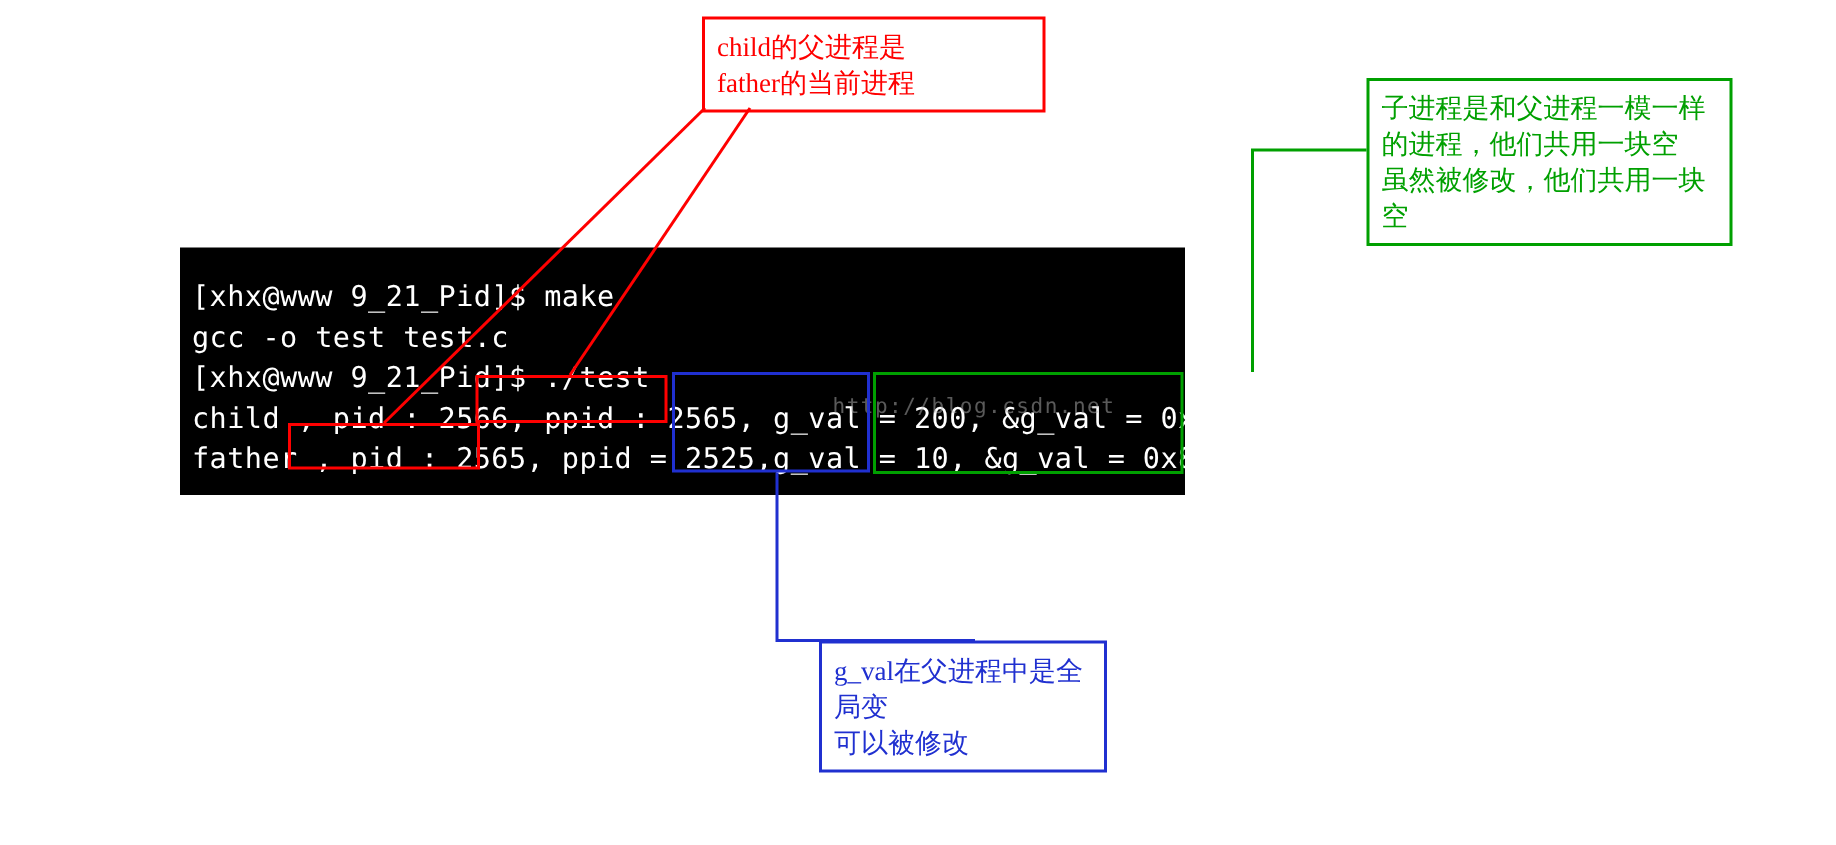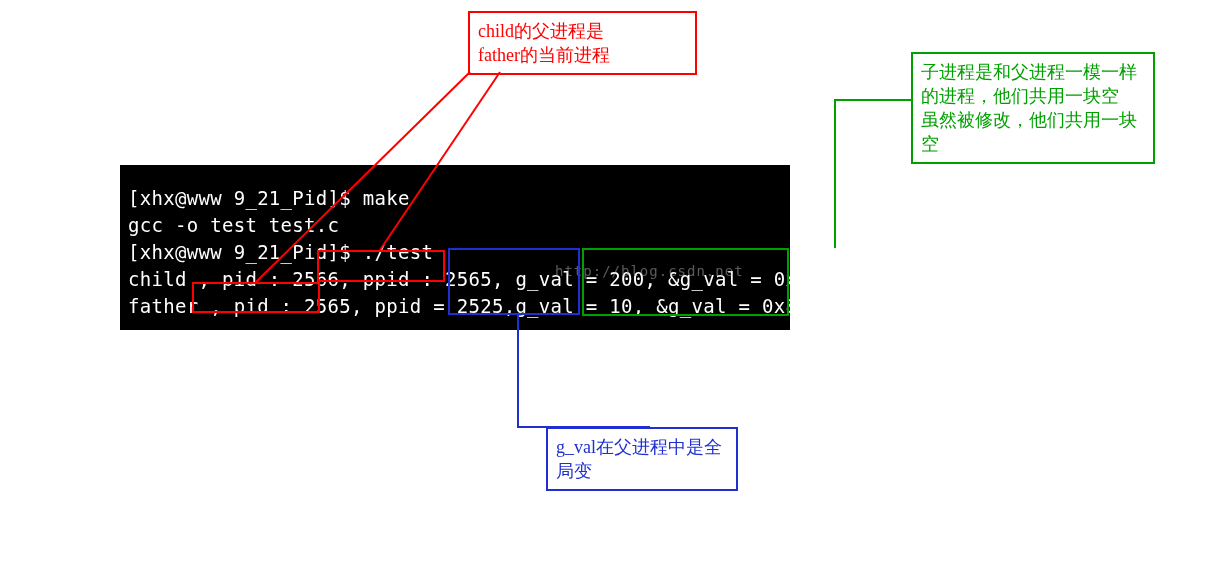--- a/index.html
+++ b/index.html
@@ -99,20 +99,21 @@
 </div>
 
 <div class="annotation ann-green">
   <div>子进程是和父进程一模一样</div>
   <div>的进程，他们共用一块空</div>
   <div>虽然被修改，他们共用一块空</div>
 </div>
 
 <div class="annotation ann-blue">
   <div>g_val在父进程中是全局变</div>
+  <div>可以被修改</div>
 </div>
 
 <div class="hl hl-red" style="left:317px; top:250px; width:128px; height:32px;"></div>
 
 <div class="hl hl-red" style="left:192px; top:282px; width:128px; height:31px;"></div>
 
 <div class="hl hl-blue" style="left:448px; top:248px; width:132px; height:67px;"></div>
 
 <div class="hl hl-green" style="left:582px; top:248px; width:207px; height:68px;"></div>
 

